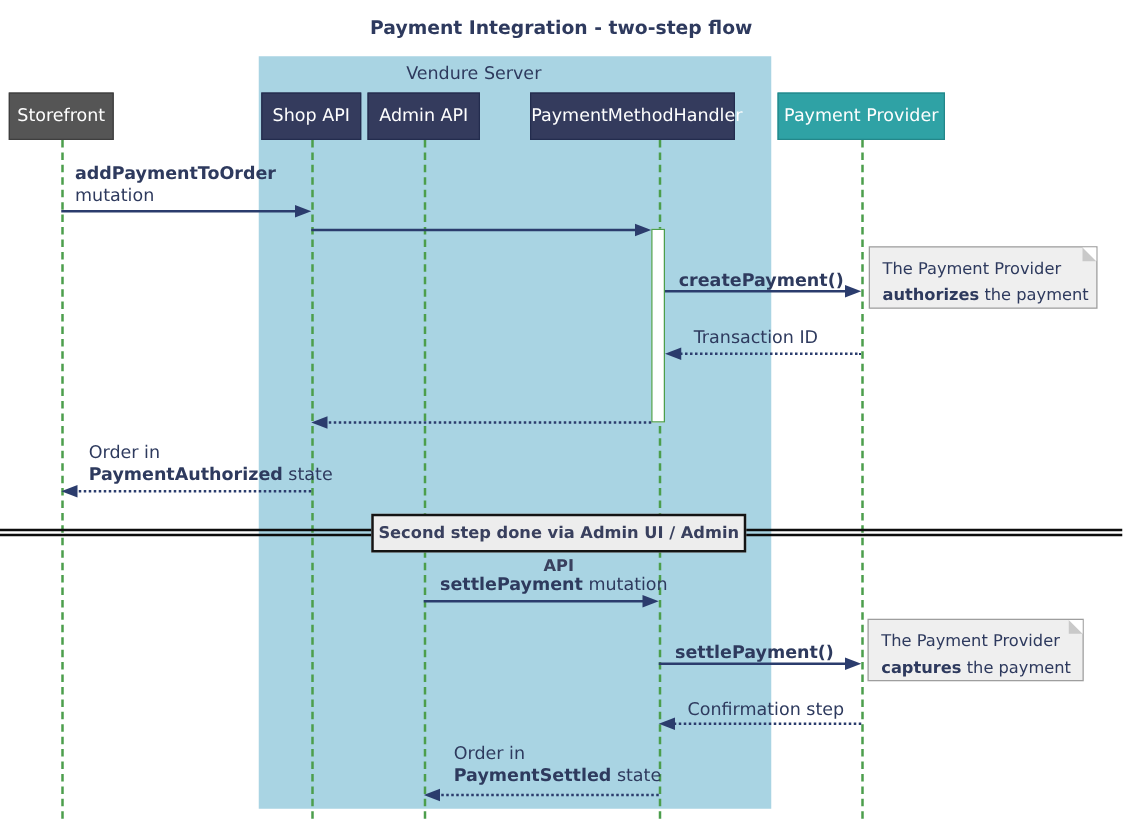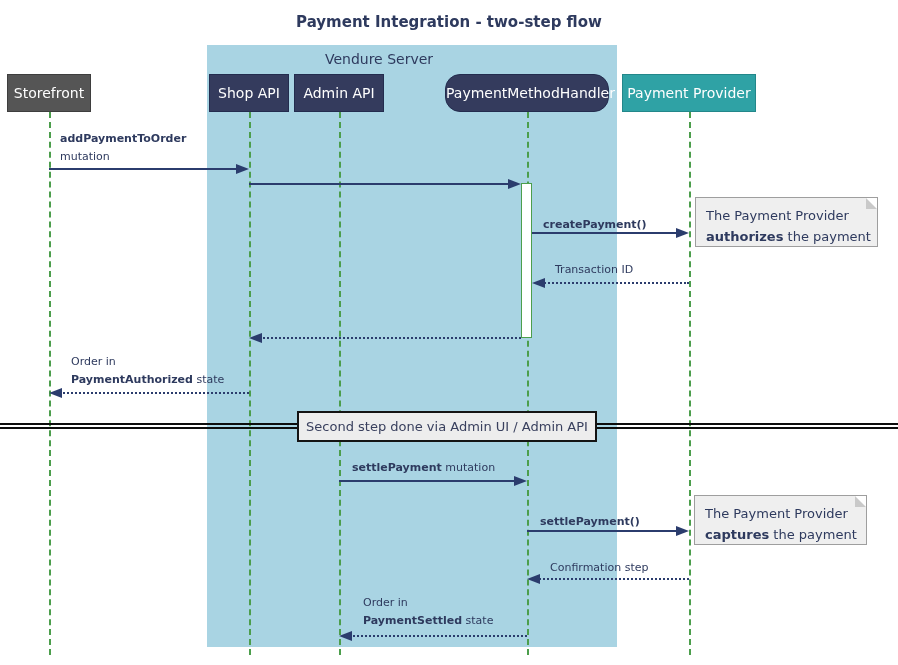--- a/index.html
+++ b/index.html
@@ -42,34 +42,34 @@
   .arrow{position:absolute;height:12px;z-index:5;}
   .arrow .shaft{position:absolute;top:5px;left:0;right:0;height:0;border-top:2px solid var(--navy);}
   .arrow.dashed .shaft{border-top-style:dotted;}
   .arrow.right .shaft{right:9px;}
   .arrow.left .shaft{left:9px;}
   .arrow .head{position:absolute;top:1px;width:0;height:0;
                border-top:5px solid transparent;border-bottom:5px solid transparent;}
   .arrow.right .head{right:0;border-left:13px solid var(--navy);}
   .arrow.left .head{left:0;border-right:13px solid var(--navy);}
 
-  .msg-label{position:absolute;font-size:11px;color:var(--text-navy);line-height:18px;
+  .msg-label{position:absolute;font-size:14px;color:var(--text-navy);line-height:18px;
              white-space:nowrap;z-index:5;}
   .msg-label b{color:var(--text-navy);}
 
   .note{position:absolute;background:var(--note-bg);border:1px solid var(--note-border);
         padding:7px 10px 5px 10px;font-size:13px;line-height:21px;color:var(--text-navy);
         white-space:nowrap;z-index:6;}
   .note .fold{position:absolute;top:0;right:0;width:0;height:0;
               border-bottom:11px solid #c9c9c9;border-right:11px solid #ffffff;}
 
   .divider-line{position:absolute;left:0;width:898px;height:0;border-top:2px solid #0d0d0d;z-index:2;}
   .divider-box{position:absolute;left:297px;top:411px;width:300px;height:31px;
                background:#ededed;border:2px solid #141414;text-align:center;line-height:27px;
-               font-size:13px;color:#39405e;z-index:6;}
+               font-size:13px;color:#39405e;z-index:6;font-weight:bold;}
 </style>
 </head>
 <body>
 
 <div class="canvas">
 
   <div class="title">Payment Integration - two-step flow</div>
 
   <div class="frame"></div>
   <div class="frame-label">Vendure Server</div>
@@ -79,21 +79,21 @@
   <div class="lifeline" style="left:339px;"></div>
   <div class="lifeline" style="left:527px;"></div>
   <div class="lifeline" style="left:689px;"></div>
 
   <div class="divider-line" style="top:423px;"></div>
   <div class="divider-line" style="top:427px;"></div>
 
   <div class="participant p-gray" style="left:7px;width:84px;">Storefront</div>
   <div class="participant p-navy" style="left:209px;width:80px;">Shop API</div>
   <div class="participant p-navy" style="left:294px;width:90px;text-align:center;">Admin API</div>
-  <div class="participant p-navy" style="left:445px;width:164px;border-radius:15px;">PaymentMethodHandler</div>
+  <div class="participant p-navy" style="left:424px;width:164px;">PaymentMethodHandler</div>
   <div class="participant p-teal" style="left:622px;width:134px;">Payment Provider</div>
 
   <div class="activation"></div>
 
   <div class="msg-label" style="left:60px;top:130px;">
     <div><b>addPaymentToOrder</b></div>
     <div>mutation</div>
   </div>
   <div class="arrow right" style="left:49px;top:163px;width:200px;">
     <div class="shaft"></div>

